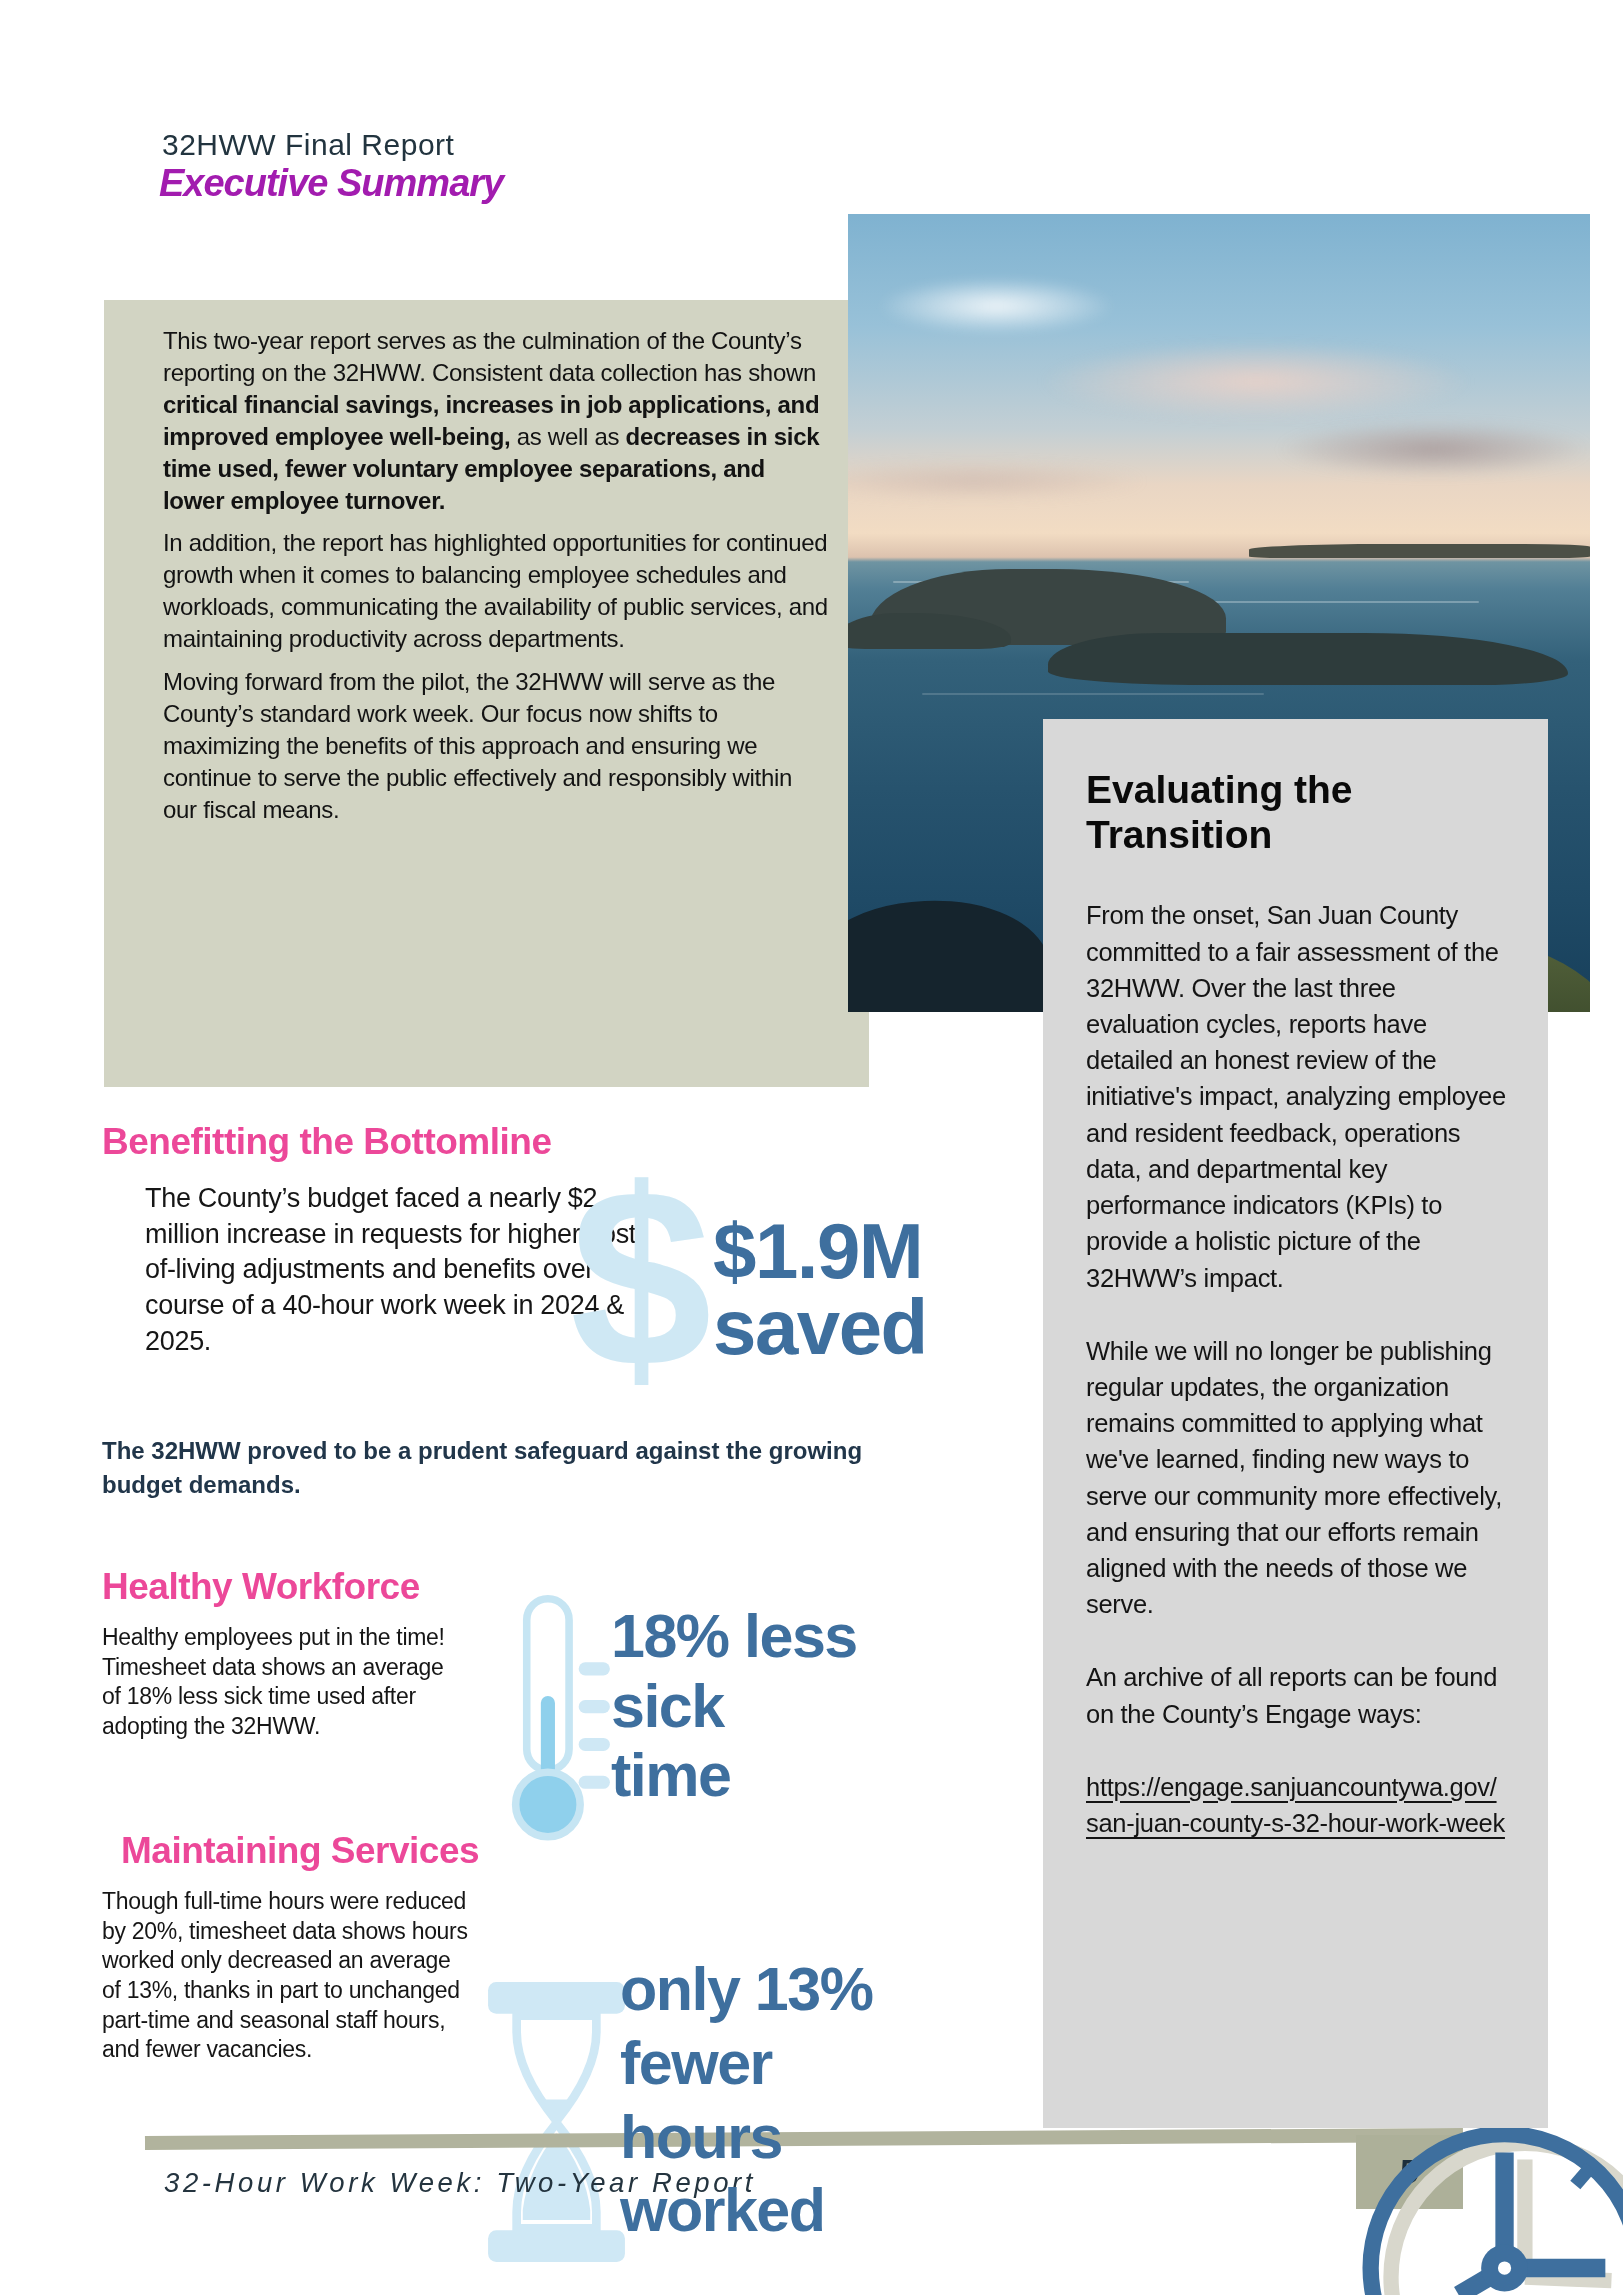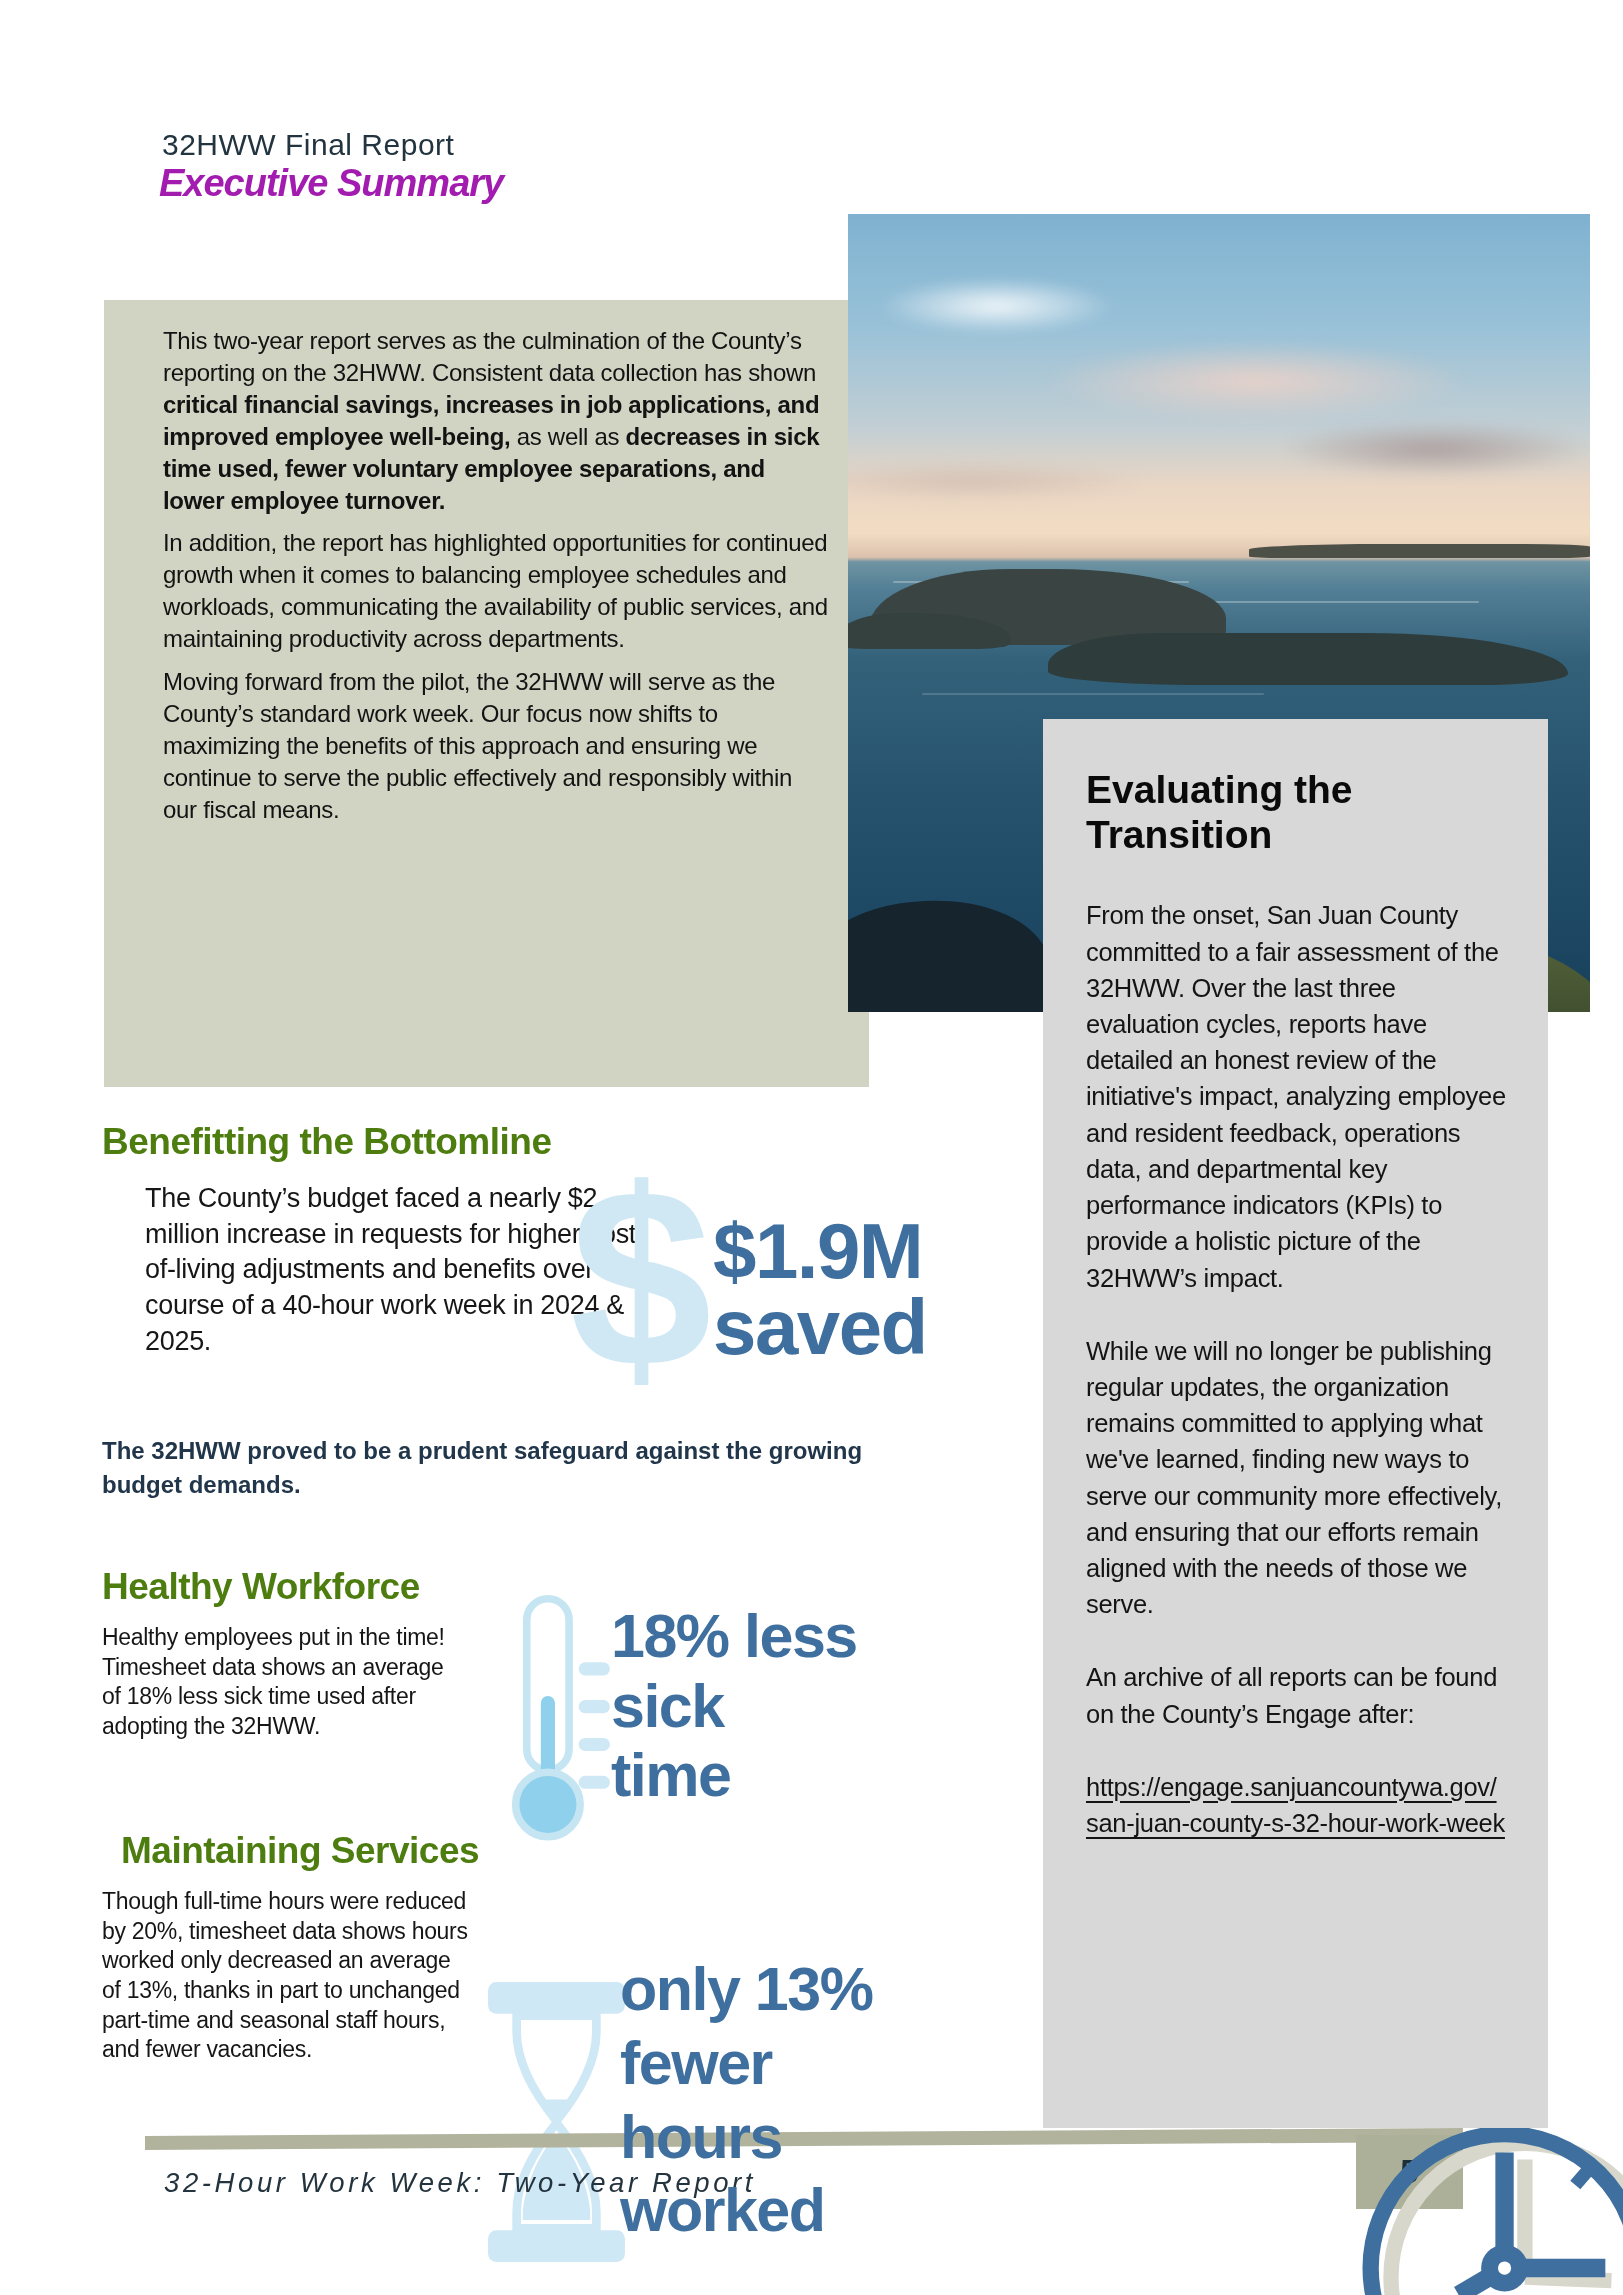--- a/index.html
+++ b/index.html
@@ -50,21 +50,21 @@
           background:linear-gradient(180deg,#55633c,#384729); border-radius:55% 45% 0 0 / 100% 90% 0 0; }
 
   
   .sidebar { position:absolute; left:1043px; top:719px; width:505px; height:1409px;
              background:#d8d8d8; z-index:3; padding:48px 41px 0 43px; }
   .sidebar h2 { font-size:39px; font-weight:700; color:#0a0a0a; line-height:1.16; margin-bottom:40px; }
   .sidebar p  { font-size:25.5px; line-height:1.42; color:#141414; letter-spacing:-0.3px; margin-bottom:37px; }
   .sidebar a  { color:#141414; text-decoration:underline; text-underline-offset:5.1px; word-break:break-all; }
 
   
-  .sec-heading { position:absolute; font-size:37px; font-weight:700; color:#4d7c0f; letter-spacing:-0.5px; }
+  .sec-heading { position:absolute; font-size:37px; font-weight:700; color:#ec4899; letter-spacing:-0.5px; }
   .sec-body    { position:absolute; font-size:23px; line-height:1.32; color:#161616; letter-spacing:-0.3px; }
   .h-benefit { left:102px; top:1121px; }
   .b-benefit { left:120px; top:1181px; width:510px; font-size:27px;margin-left:25px; }
   .dollar-icon { position:absolute; left:570px; top:1168px; font-size:255px; line-height:0.86;
                  font-weight:600; color:#cfe8f4; z-index:0; }
   .stat { position:absolute; font-weight:700; color:#3e6f9e; letter-spacing:-1.5px; z-index:1; }
   .stat-1 { left:713px; top:1214px; font-size:78px; line-height:0.97; }
   .callout { position:absolute; left:102px; top:1434px; width:816px;
              font-size:24px; font-weight:700; line-height:1.42; color:#21364a; }
   .h-healthy { left:102px; top:1566px; }
@@ -113,21 +113,21 @@
     <div class="rocks2"></div>
     <div class="streak s3"></div>
     <div class="foreground"></div>
     <div class="bank"></div>
   </div>
 
   <aside class="sidebar">
     <h2>Evaluating the Transition</h2>
     <p>From the onset, San Juan County committed to a fair assessment of the 32HWW. Over the last three evaluation cycles, reports have detailed an honest review of the initiative's impact, analyzing employee and resident feedback, operations data, and departmental key performance indicators (KPIs) to provide a holistic picture of the 32HWW’s impact.</p>
     <p>While we will no longer be publishing regular updates, the organization remains committed to applying what we've learned, finding new ways to serve our community more effectively, and ensuring that our efforts remain aligned with the needs of those we serve.</p>
-    <p>An archive of all reports can be found on the County’s Engage after:</p>
+    <p>An archive of all reports can be found on the County’s Engage ways:</p>
     <p><a href="#">https://engage.sanjuancountywa.gov/san-juan-county-s-32-hour-work-week</a></p>
   </aside>
 
   <h3 class="sec-heading h-benefit">Benefitting the Bottomline</h3>
   <p class="sec-body b-benefit">The County’s budget faced a nearly $2 million increase in requests for higher cost-of-living adjustments and benefits over the course of a 40-hour work week in 2024 &amp; 2025.</p>
   <div class="dollar-icon">$</div>
   <div class="stat stat-1">
     <div>$1.9M</div>
     <div>saved</div>
   </div>

